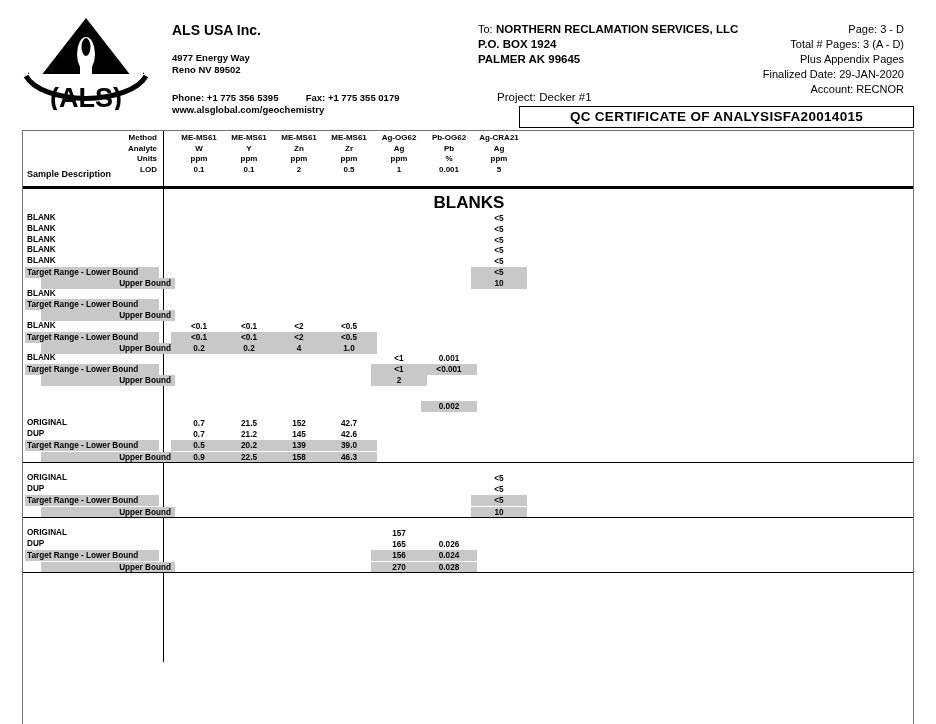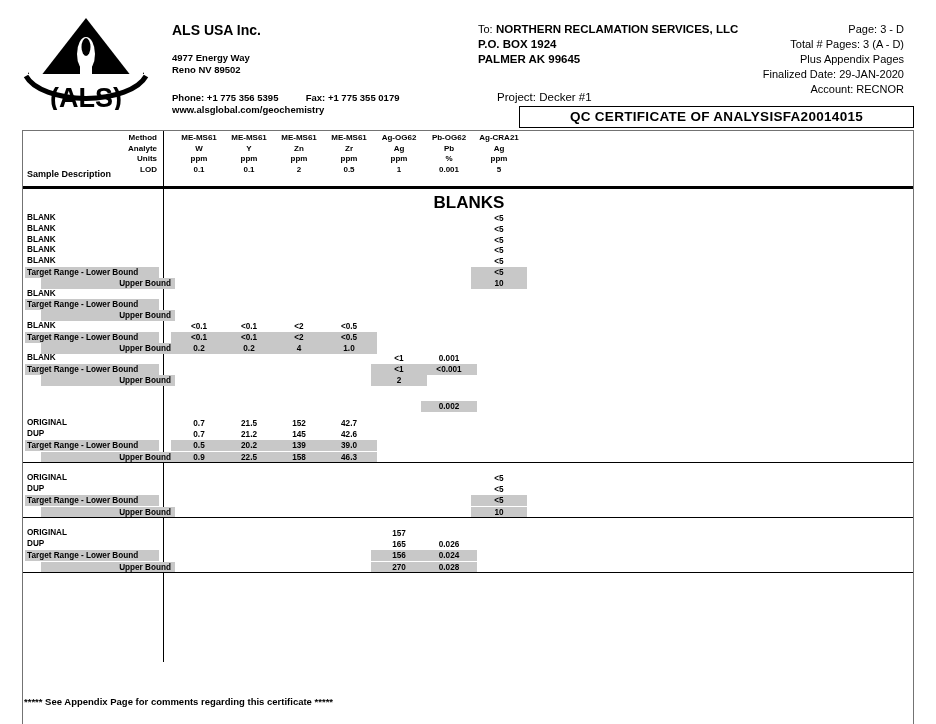--- a/index.html
+++ b/index.html
@@ -371,14 +371,13 @@
         <div class="cell shaded" style="left: 348px; top: 430.6px;">270</div>
         <div class="cell shaded" style="left: 398px; top: 430.6px;">0.028</div>
         <div class="hrule" style="top: 331px;"></div>
         <div class="hrule" style="top: 386px;"></div>
         <div class="hrule" style="top: 441px;"></div>
       </div>
 
 
   </div>
 
-  <div class="footnote">***** See Appendix Page for comments regarding this certificate *****</div>
 </div>
 
 </body></html>

